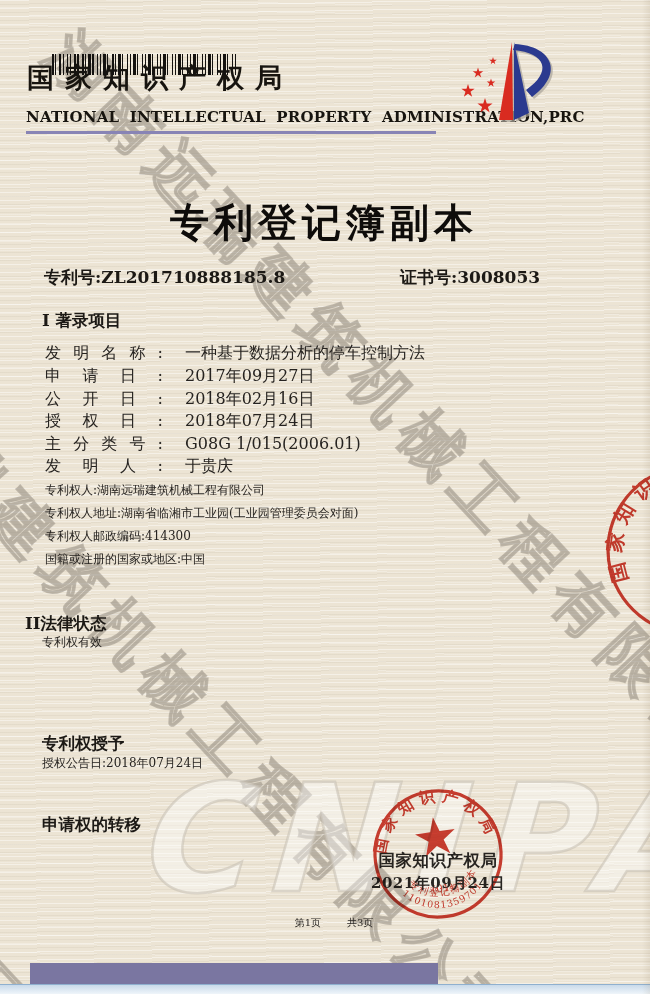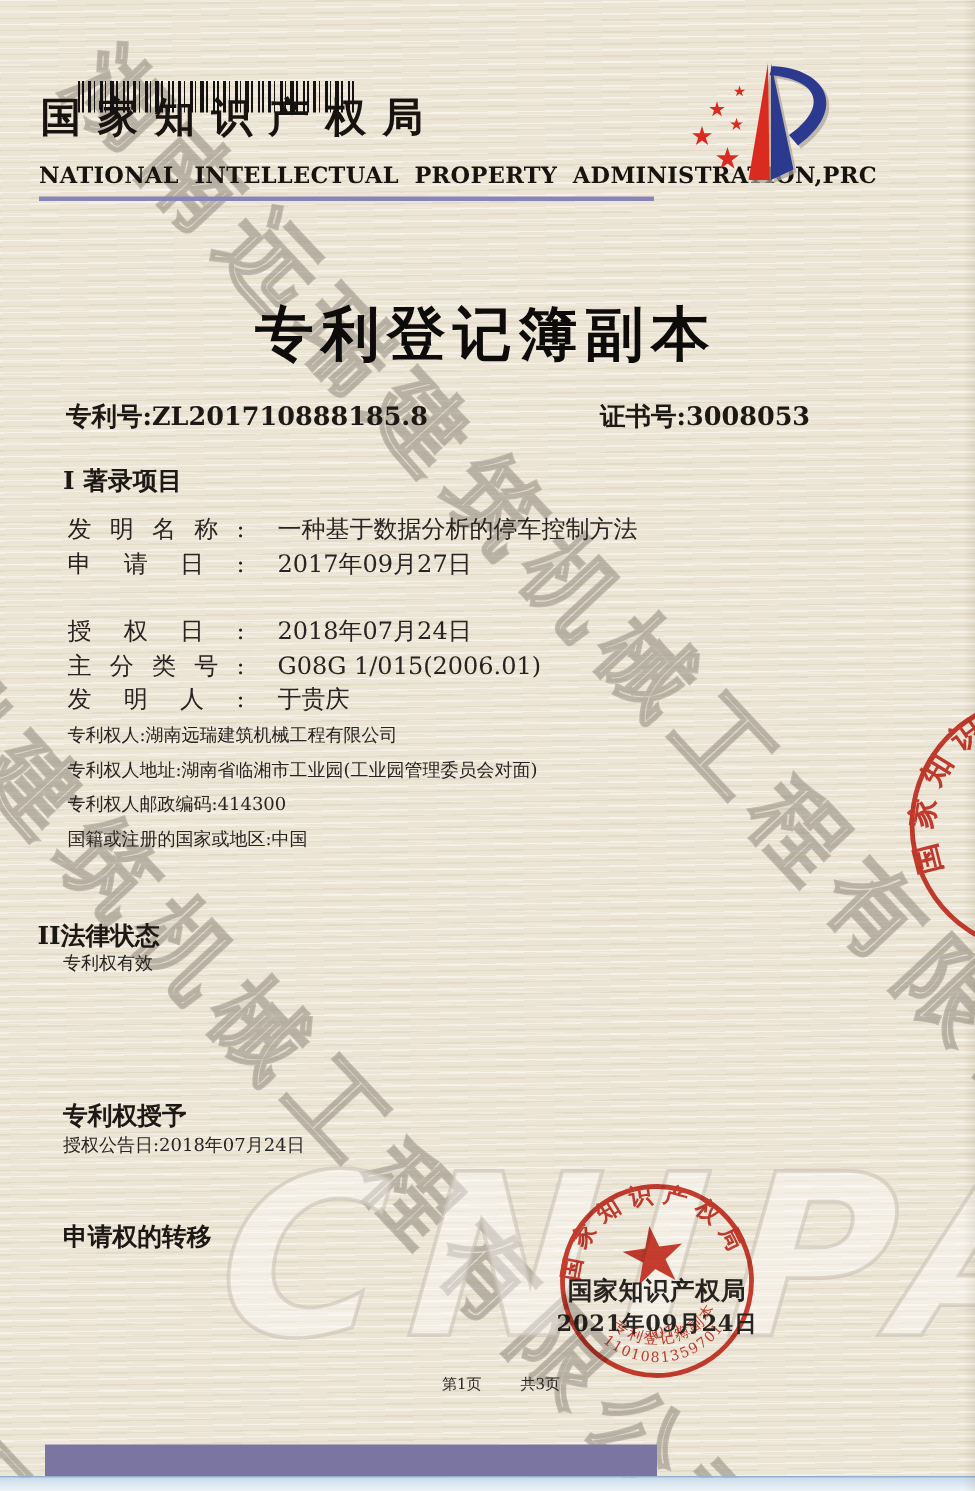--- a/index.html
+++ b/index.html
@@ -86,20 +86,23 @@
   <div class="abs num-line" style="left:400px;">证书号:3008053</div>
 
   <div class="abs sec-head" style="left:42px;top:310px;">I 著录项目</div>
 
   <div class="abs frow" style="top:343px;">
     <span class="flabel">发明名称:</span><span class="fvalue">一种基于数据分析的停车控制方法</span>
   </div>
   <div class="abs frow" style="top:366px;">
     <span class="flabel">申请日:</span><span class="fvalue">2017年09月27日</span>
   </div>
+  <div class="abs frow" style="top:389px;">
+    <span class="flabel">公开日:</span><span class="fvalue">2018年02月16日</span>
+  </div>
   <div class="abs frow" style="top:411px;">
     <span class="flabel">授权日:</span><span class="fvalue">2018年07月24日</span>
   </div>
   <div class="abs frow" style="top:434px;">
     <span class="flabel">主分类号:</span><span class="fvalue">G08G 1/015(2006.01)</span>
   </div>
   <div class="abs frow" style="top:456px;">
     <span class="flabel">发明人:</span><span class="fvalue">于贵庆</span>
   </div>
 

